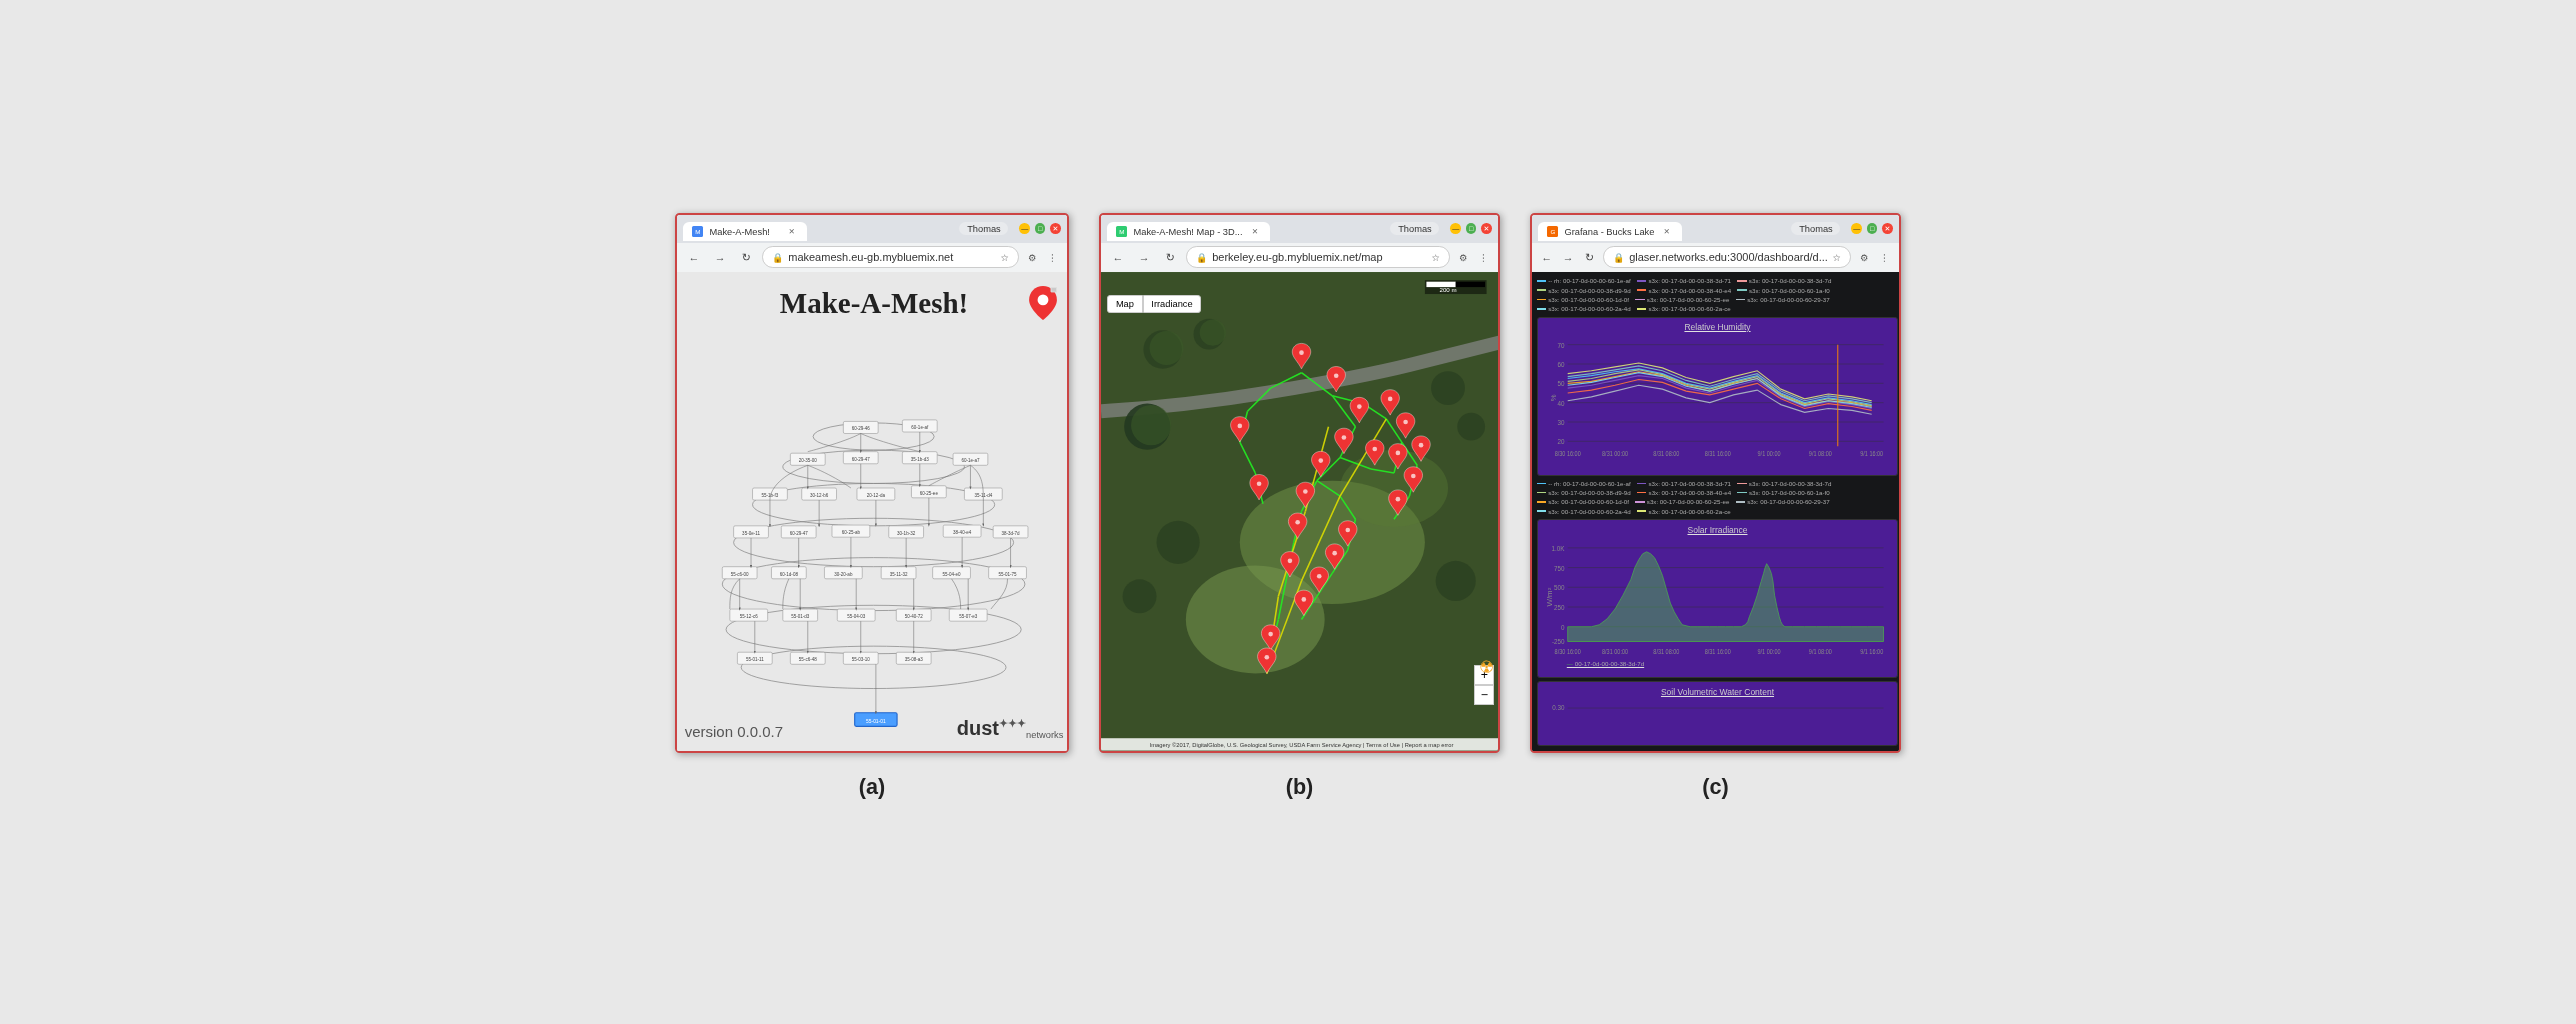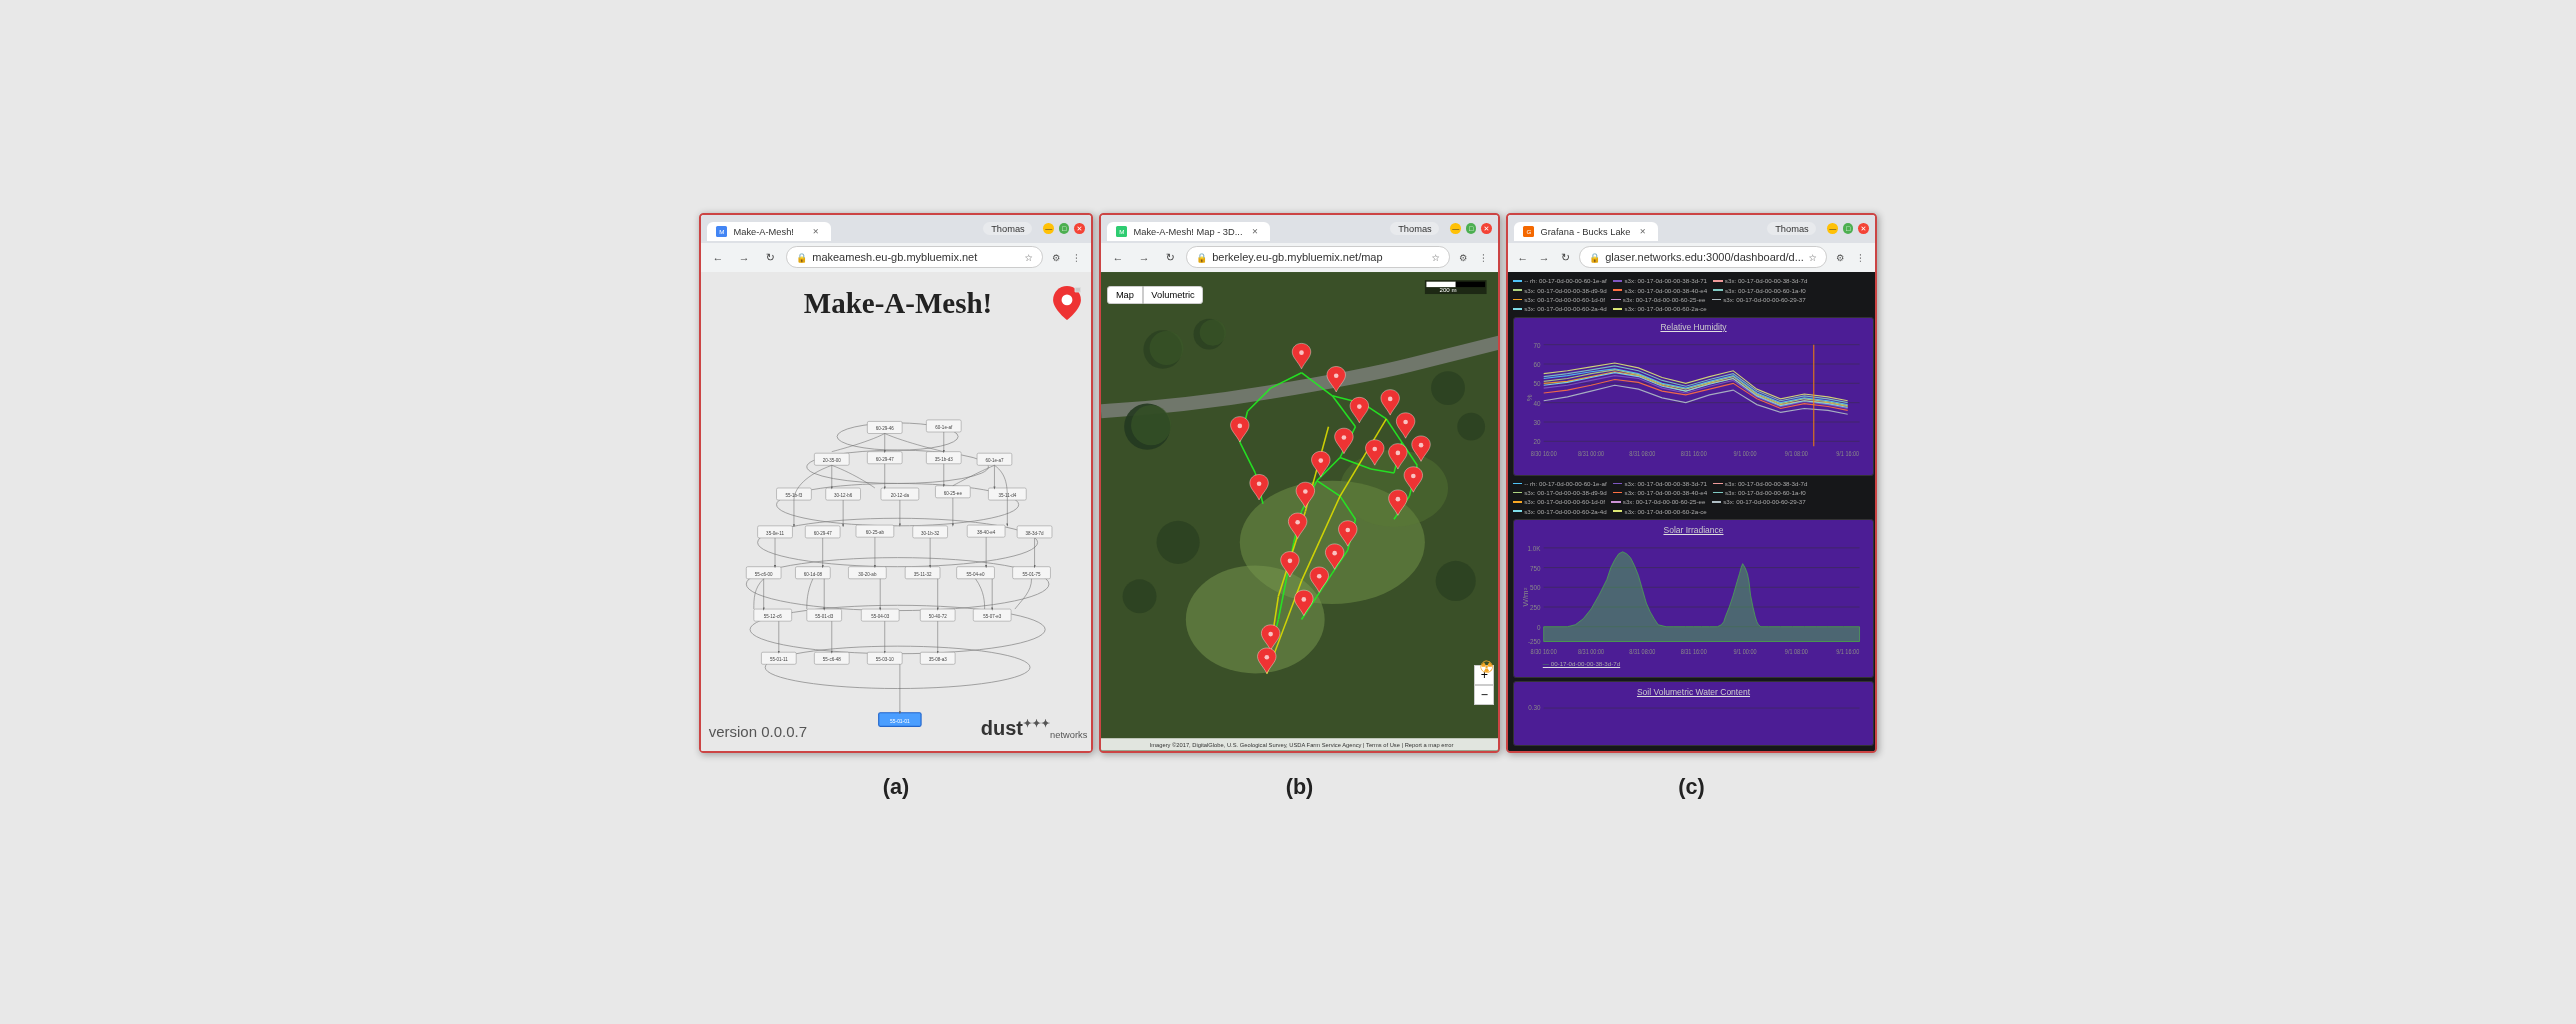--- a/index.html
+++ b/index.html
@@ -11,21 +11,21 @@
       display: flex;
       flex-direction: column;
       align-items: center;
       justify-content: center;
       padding: 31px 15.4px 62px 15.4px;
     }
 
     .screenshots-row {
       display: flex;
       flex-direction: row;
-      gap: 6px;
+      gap: 30px;
       align-items: flex-start;
       width: 100%;
       justify-content: center;
       margin-top: 20px;
     }
 
     .screenshot-wrapper {
       display: flex;
       flex-direction: column;
       align-items: center;
@@ -264,21 +264,21 @@
     .window-b .browser-content {
       width: 401px;
       height: 479px;
       background: #4a6741;
       position: relative;
       overflow: hidden;
     }
 
     .map-toolbar {
       position: absolute;
-      top: 14px;
+      top: 23px;
       left: 6.2px;
       z-index: 10;
       display: flex;
       gap: 0;
     }
 
     .map-tb-btn {
       padding: 3.1px 7.7px;
       font-size: 9.3px;
       background: #fff;
@@ -786,21 +786,21 @@
           <rect x="422" y="12" width="38" height="7" fill="white"></rect>
           <rect x="460" y="12" width="38" height="7" fill="black"></rect>
           <text x="450" y="26" font-size="8" fill="white" text-anchor="middle">200 m</text>
 
           <rect x="0" y="604" width="520" height="16" fill="rgba(255,255,255,0.85)"></rect>
           <text x="260" y="615" font-size="7.5" text-anchor="middle" fill="#333">Imagery ©2017, DigitalGlobe, U.S. Geological Survey, USDA Farm Service Agency | Terms of Use | Report a map error</text>
         </svg>
 
         <div class="map-toolbar">
           <div class="map-tb-btn">Map</div>
-          <div class="map-tb-btn">Volumetric</div>
+          <div class="map-tb-btn">Irradiance</div>
         </div>
 
         <div class="map-zoom">
           <div class="map-zoom-btn">+</div>
           <div class="map-zoom-btn">−</div>
         </div>
 
         <div class="map-person-icon" style="color:#f5a623; font-size:17px;">☢</div>
       </div>
     </div>

